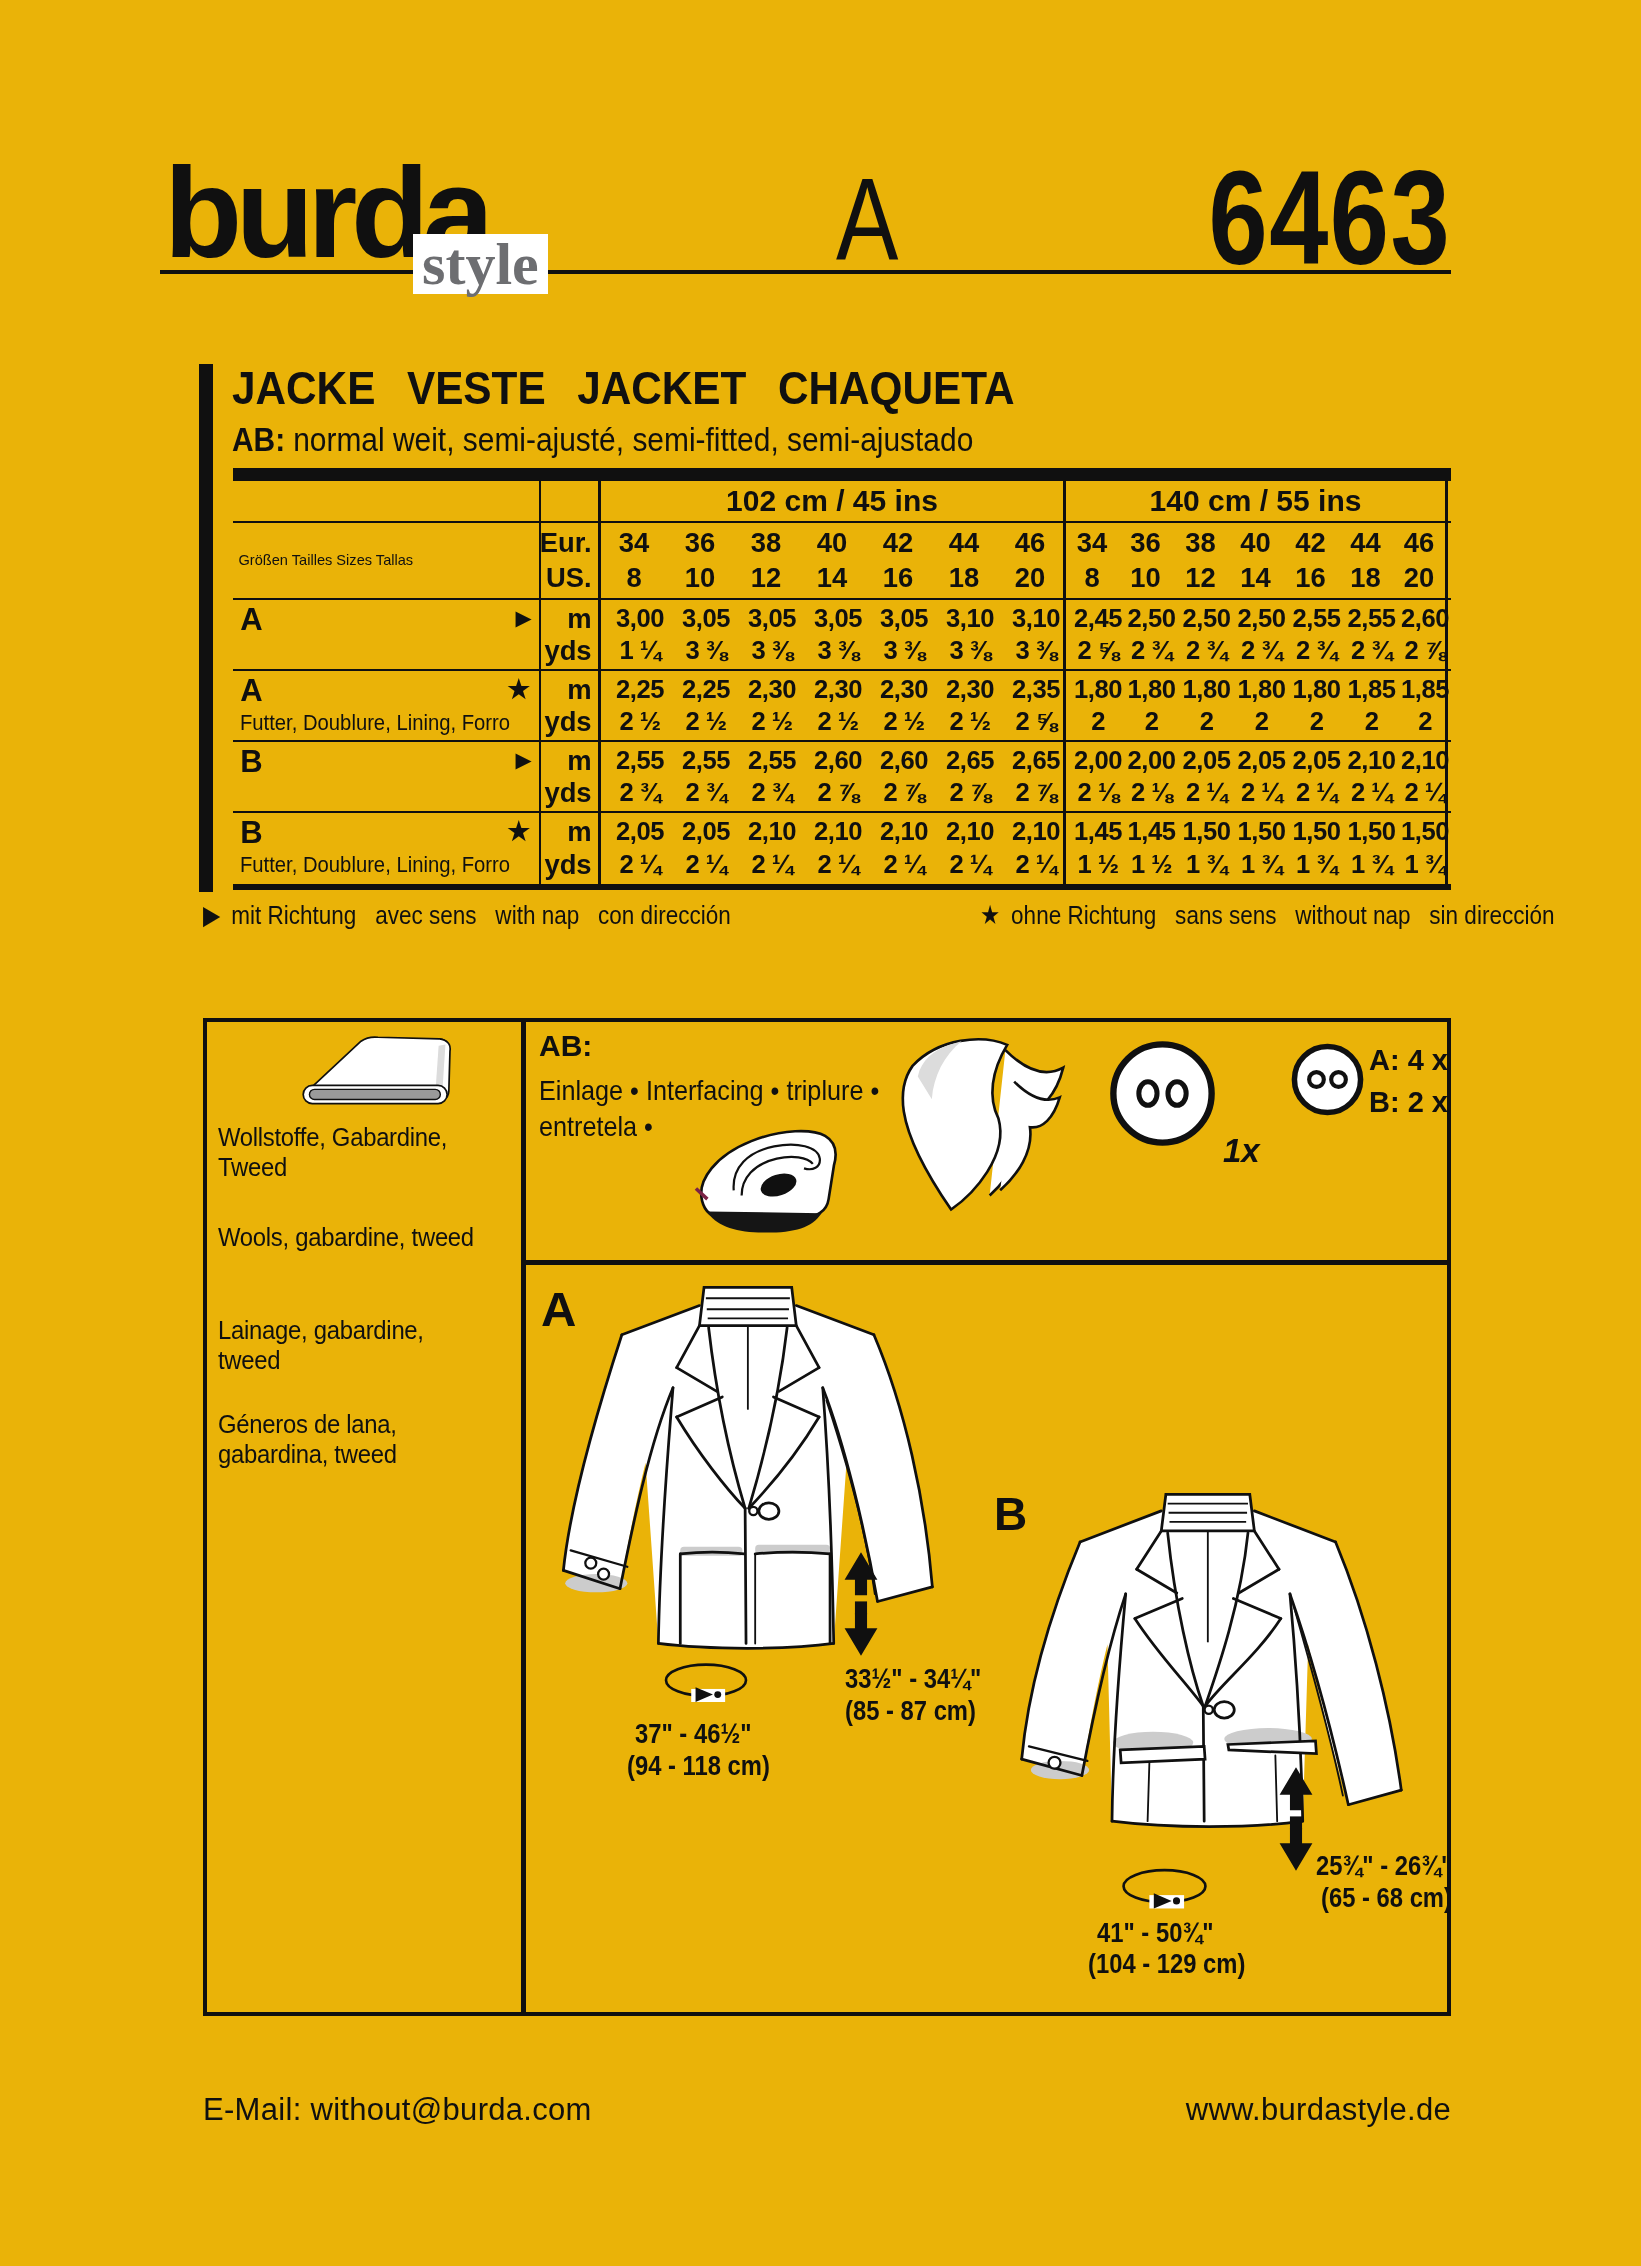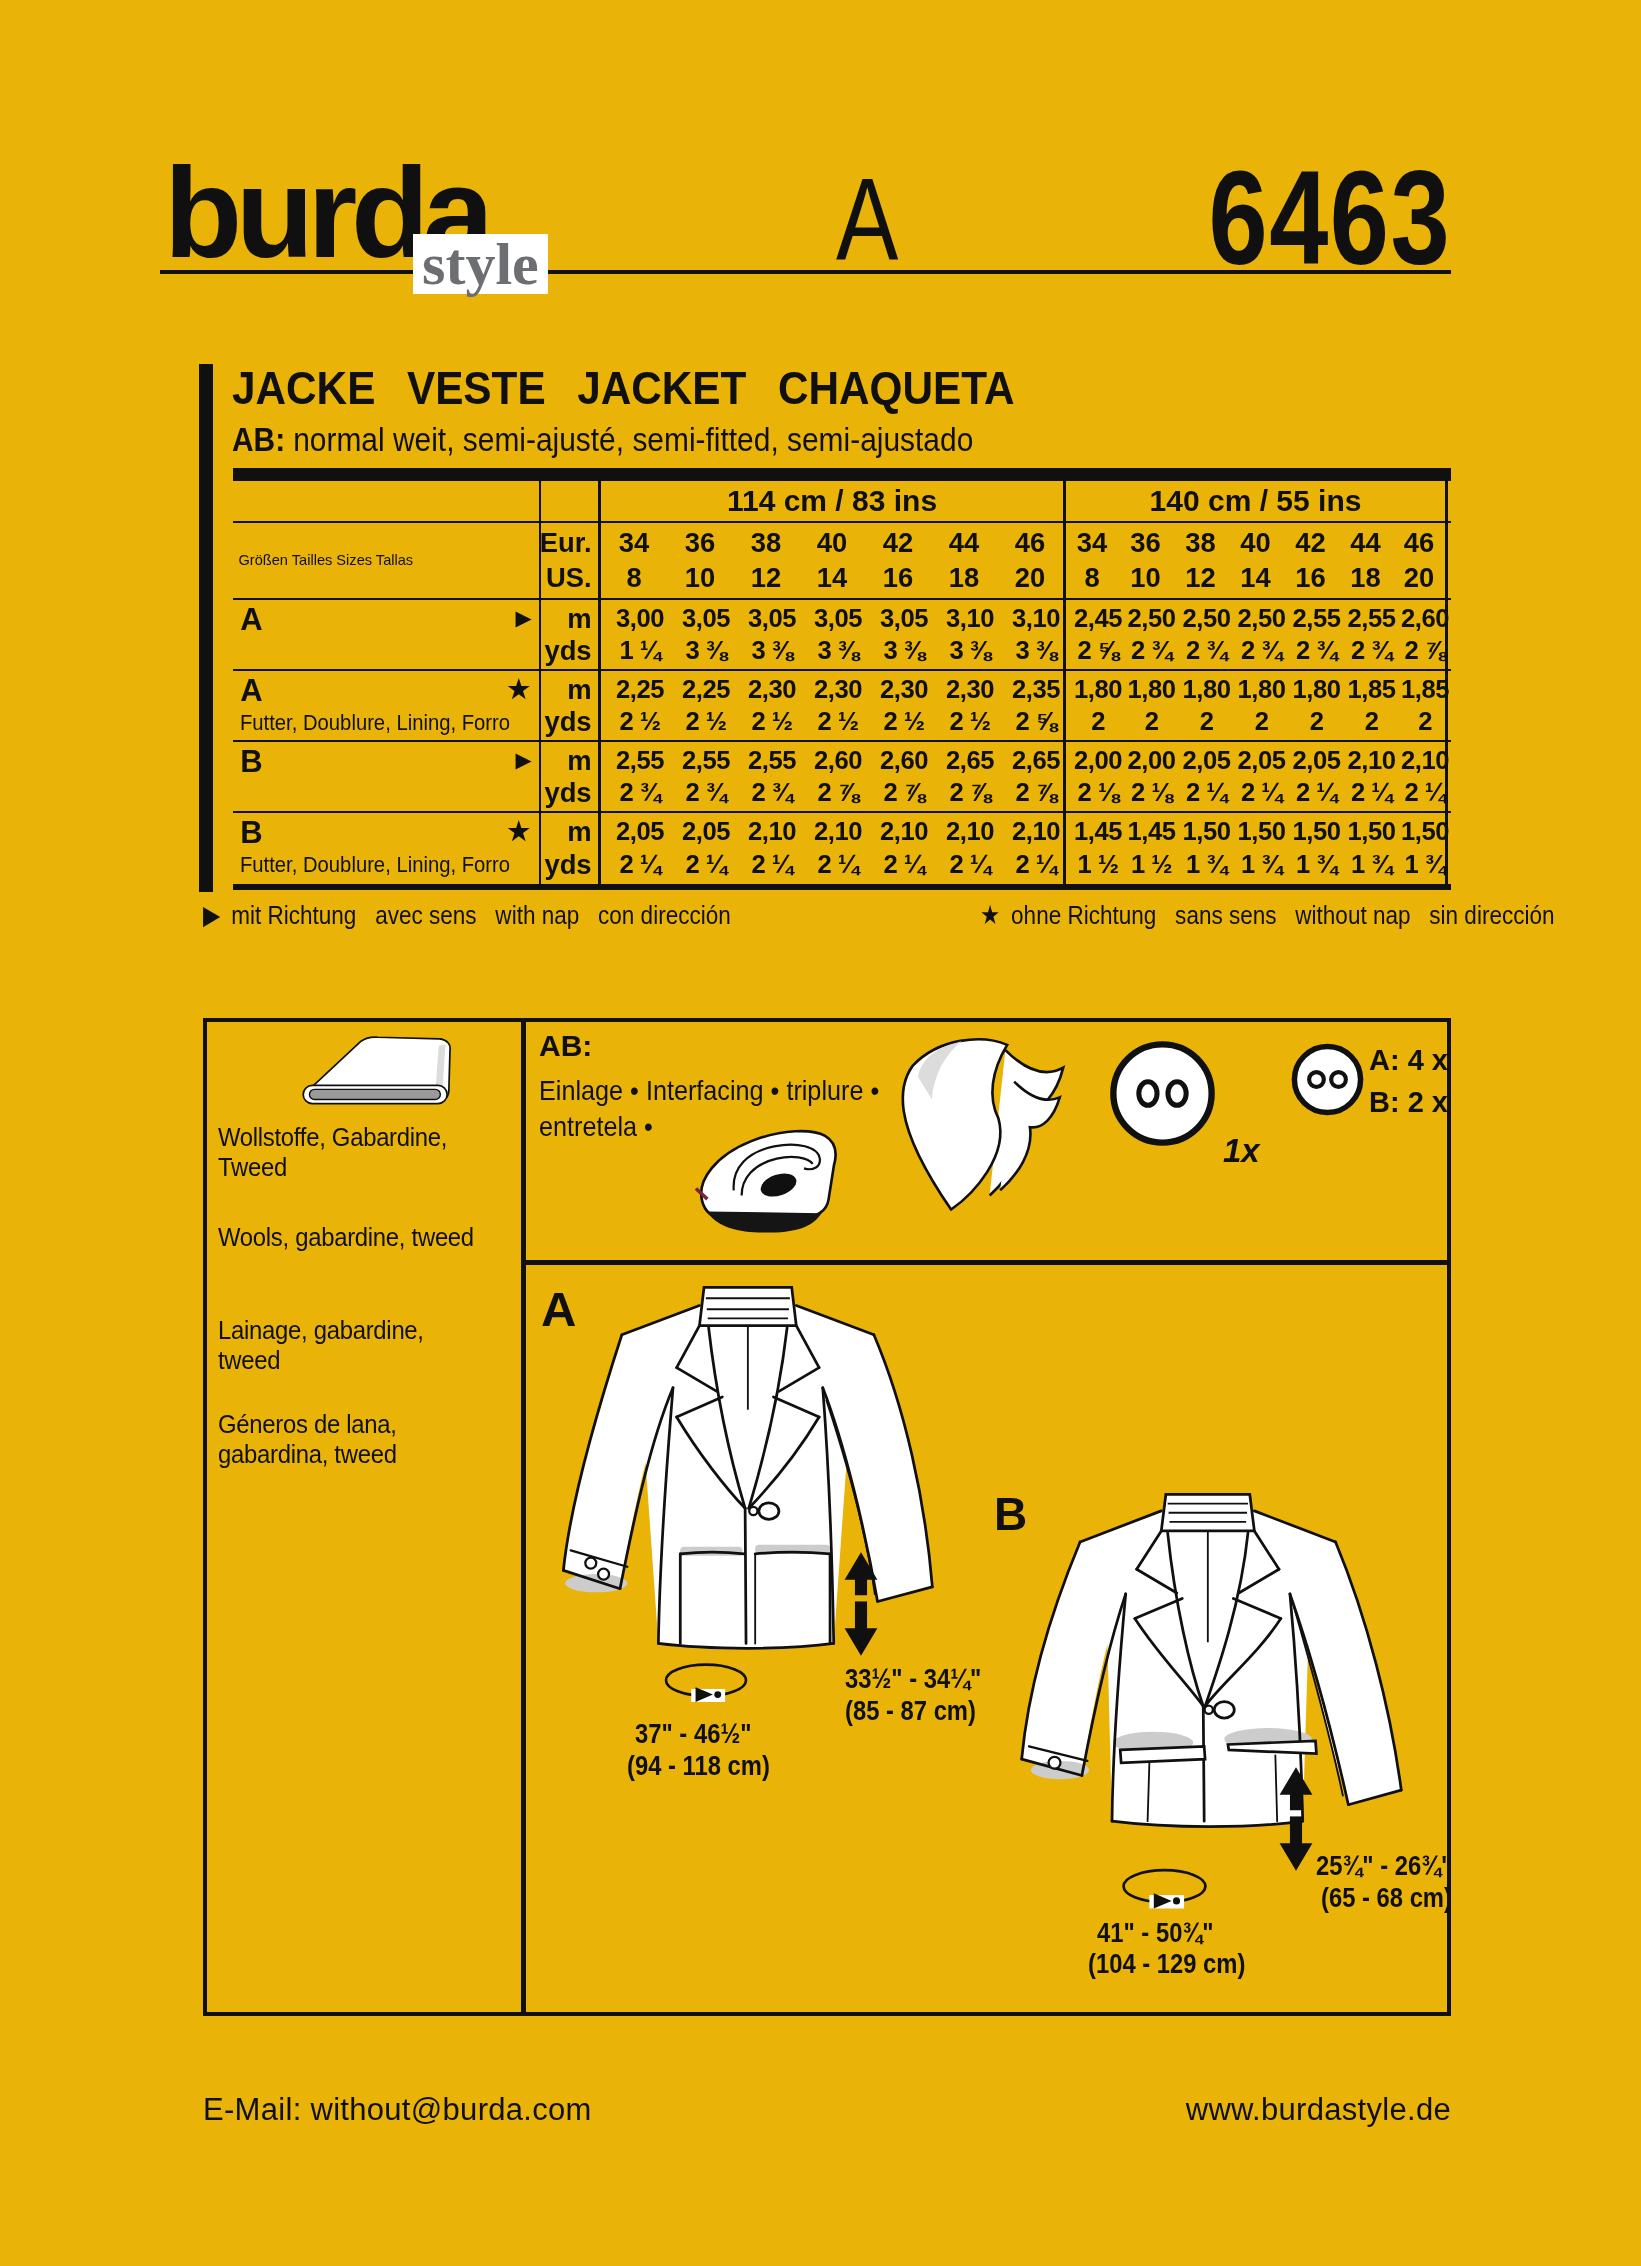--- a/index.html
+++ b/index.html
@@ -83,21 +83,21 @@
   <div class="abs title-bar"></div>
   <div class="abs title-main">JACKE VESTE JACKET CHAQUETA</div>
   <div class="abs title-sub"><span class="ab">AB:</span><span>normal weit, semi-ajusté, semi-fitted, semi-ajustado</span></div>
 
   <div class="abs sizetable">
     <div class="t-topbar"></div>
     <div id="tgrid">
         <div class="trow r1">
           <div class="tc"></div>
           <div class="tc b-l3 b-r4"></div>
-          <div class="tc c-group">114 cm / 83 ins</div>
+          <div class="tc c-group">102 cm / 45 ins</div>
           <div class="tc c-group b-l4 b-r4">140 cm / 55 ins</div>
         </div>
         <div class="trow r2">
           <div class="tc c-sizelabel">
             <div class="">Größen Tailles Sizes Tallas</div>
           </div>
           <div class="tc twoline c-unit2 b-l3 b-r4">
             <div class="">Eur.</div>
             <div class="">US.</div>
           </div>

